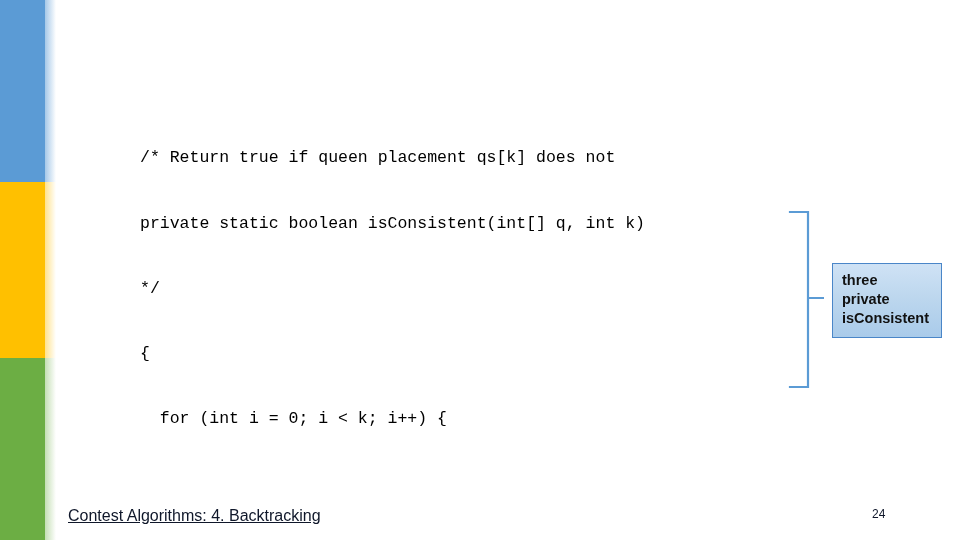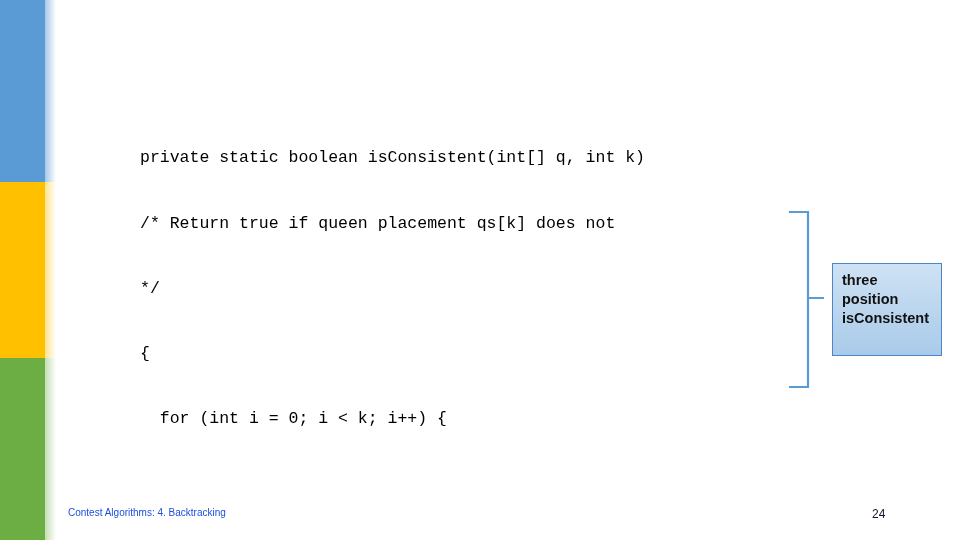--- a/index.html
+++ b/index.html
@@ -70,63 +70,64 @@
     width: 60px;
     height: 190px;
   }
   #brace-svg { display: block; }
 
   #callout-box {
     position: absolute;
     left: 832px;
     top: 263px;
     width: 110px;
-    height: 93px;
+    height: 75px;
     box-sizing: border-box;
     border: 1px solid #4A86C8;
     background: linear-gradient(to bottom, #CFE2F5 0%, #BDD7EE 45%, #A9CBEA 100%);
     padding: 7px 0 0 9px;
     font-family: "Liberation Sans", sans-serif;
     font-size: 14.5px;
     font-weight: bold;
     line-height: 19px;
     color: #111111;
   }
   #callout-box .callout-line { white-space: pre; }
 
   
   #footer-title {
     position: absolute;
     left: 68px;
     top: 507px;
     font-family: "Liberation Sans", sans-serif;
-    font-size: 10px;
-    color: #1d4ed8;
+    font-size: 16px;
+    color: #0f172a;
+    text-decoration: underline;
   }
   #footer-page {
     position: absolute;
     left: 872px;
     top: 507px;
     font-family: "Liberation Sans", sans-serif;
     font-size: 12px;
     color: #0f172a;
   }
 </style>
 </head>
 <body>
 
 <div id="side-bands">
   <div class="band" id="band-blue"></div>
   <div class="band" id="band-yellow"></div>
   <div class="band" id="band-green"></div>
 </div>
 
 <div id="code-block">
+  <div class="code-line">/* Return true if queen placement qs[k] does not</div>
   <div class="code-line">private static boolean isConsistent(int[] q, int k)</div>
-  <div class="code-line">/* Return true if queen placement qs[k] does not</div>
   <div class="code-line">*/</div>
   <div class="code-line">{</div>
   <div class="code-line">  for (int i = 0; i &lt; k; i++) {</div>
 
   
 
   
 
   
 
@@ -141,18 +142,18 @@
 </div>
 
 <div id="brace-group">
   <svg id="brace-svg" width="60" height="190" viewBox="0 0 60 190">
     <path d="M 4 7 L 22 7 L 22 93 L 38 93 L 22 93 L 22 182 L 4 182" fill="none" stroke="#5B9BD5" stroke-width="2.2" stroke-linecap="square" stroke-linejoin="miter"></path>
   </svg>
 </div>
 
 <div id="callout-box">
   <div class="callout-line">three</div>
-  <div class="callout-line">position</div>
+  <div class="callout-line">private</div>
   <div class="callout-line">isConsistent</div>
 </div>
 
 <div id="footer-title">Contest Algorithms: 4. Backtracking</div>
 <div id="footer-page">24</div>
 
 </body></html>

